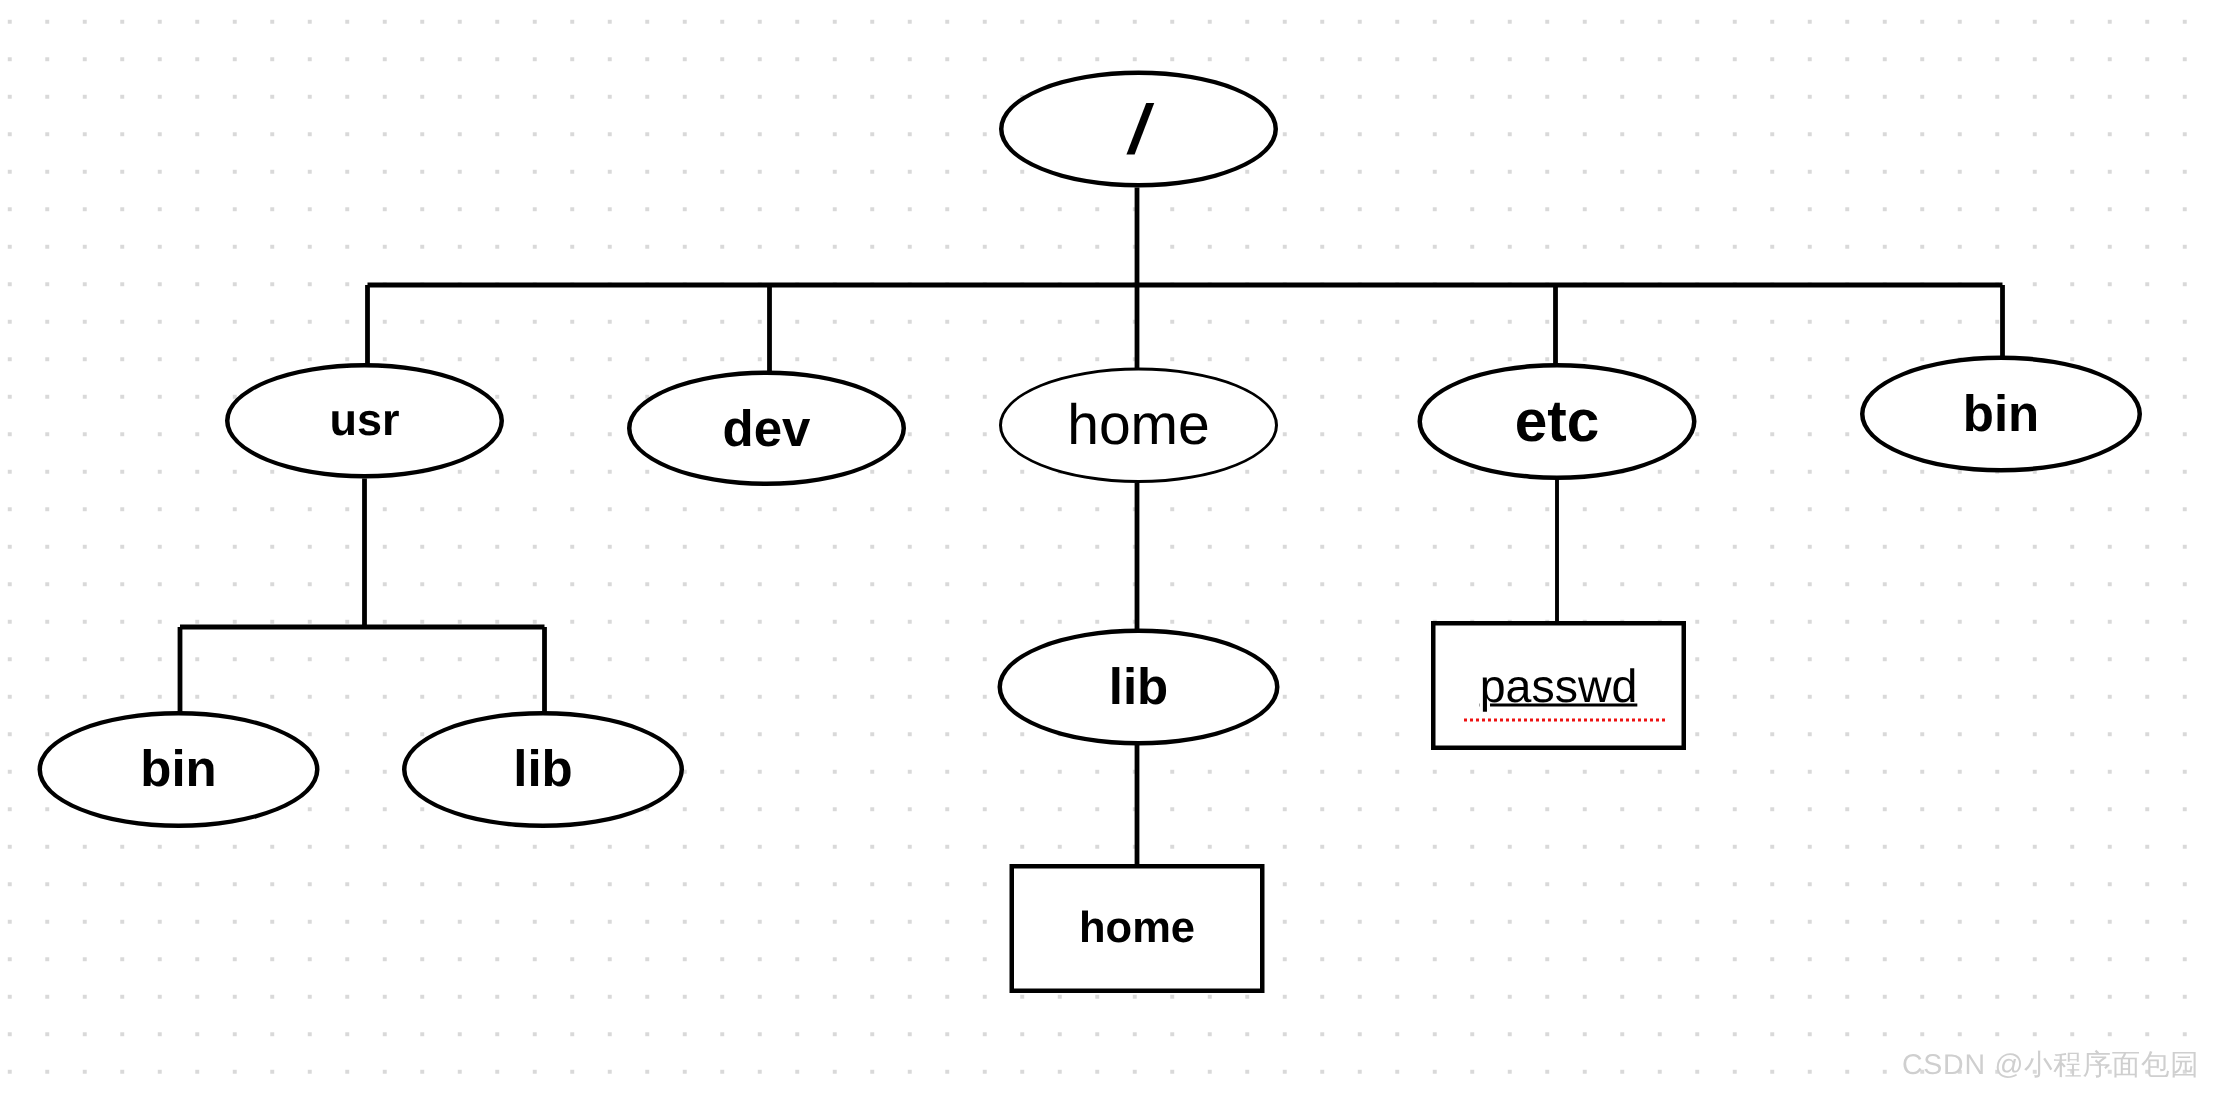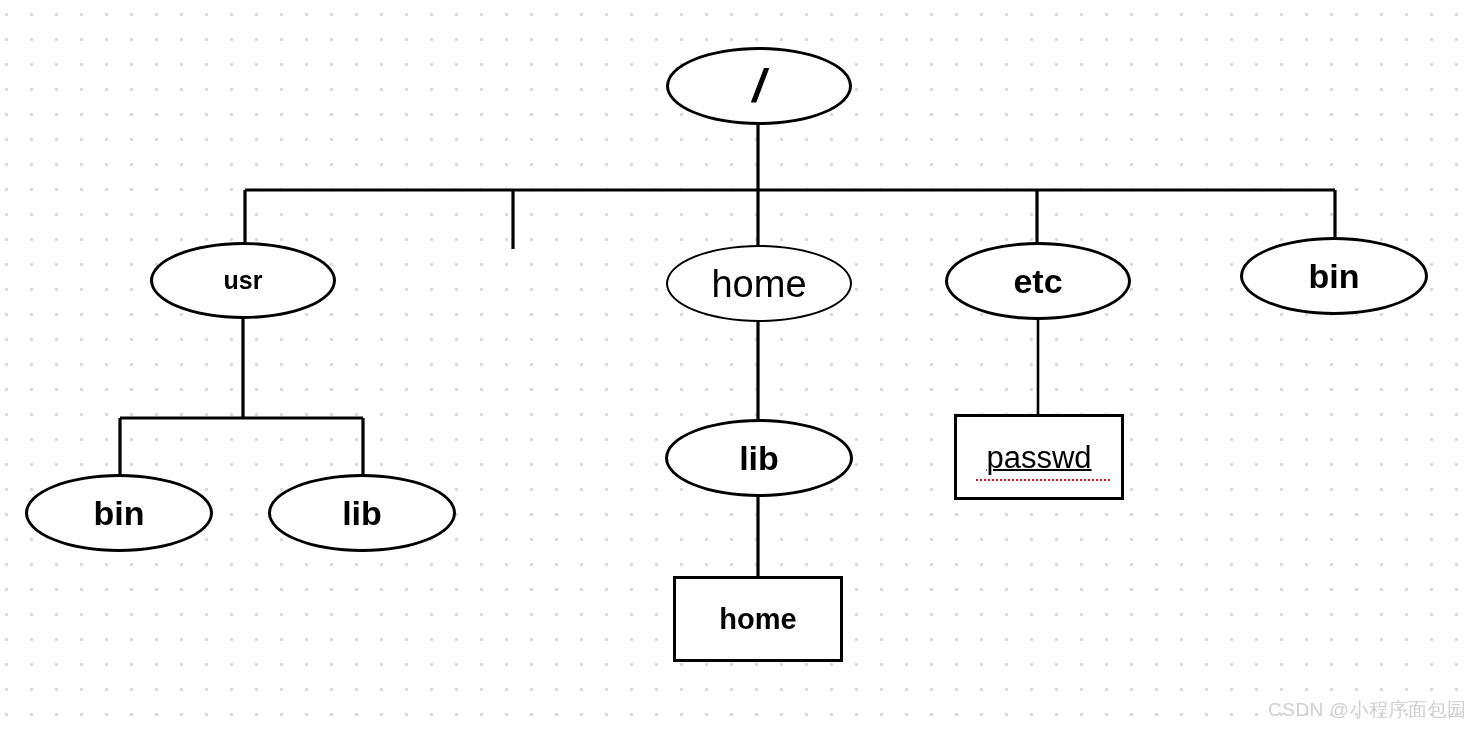--- a/index.html
+++ b/index.html
@@ -108,30 +108,33 @@
     <line x1="758" y1="496" x2="758" y2="578" stroke="#000" stroke-width="3.2"></line>
 
     <line x1="1038" y1="320" x2="1038" y2="416" stroke="#000" stroke-width="2.6"></line>
   </svg>
 
   <div class="node ellipse" style="left:666px; top:47px; width:186px; height:78px;">
     <span class="label italic" style="font-size:46px;">/</span>
   </div>
 
   <div class="node ellipse" style="left:150px; top:242px; width:186px; height:77px;">
-    <span class="label" style="font-size:25px;">usr</span>
+    <span class="label" style="font-size:30px;">usr</span>
   </div>
 
+  <div class="node ellipse" style="left:418px; top:247px; width:186px; height:77px;">
+    <span class="label" style="font-size:34px;">dev</span>
+  </div>
 
   <div class="node ellipse thin" style="left:666px; top:245px; width:186px; height:77px;">
     <span class="label plain" style="font-size:38px;">home</span>
   </div>
 
   <div class="node ellipse" style="left:945px; top:242px; width:186px; height:78px;">
-    <span class="label" style="font-size:34px;">etc</span>
+    <span class="label" style="font-size:39px;">etc</span>
   </div>
 
   <div class="node ellipse" style="left:1240px; top:237px; width:188px; height:78px;">
     <span class="label" style="font-size:34px;">bin</span>
   </div>
 
   <div class="node ellipse" style="left:25px; top:474px; width:188px; height:78px;">
     <span class="label" style="font-size:34px;">bin</span>
   </div>
 

